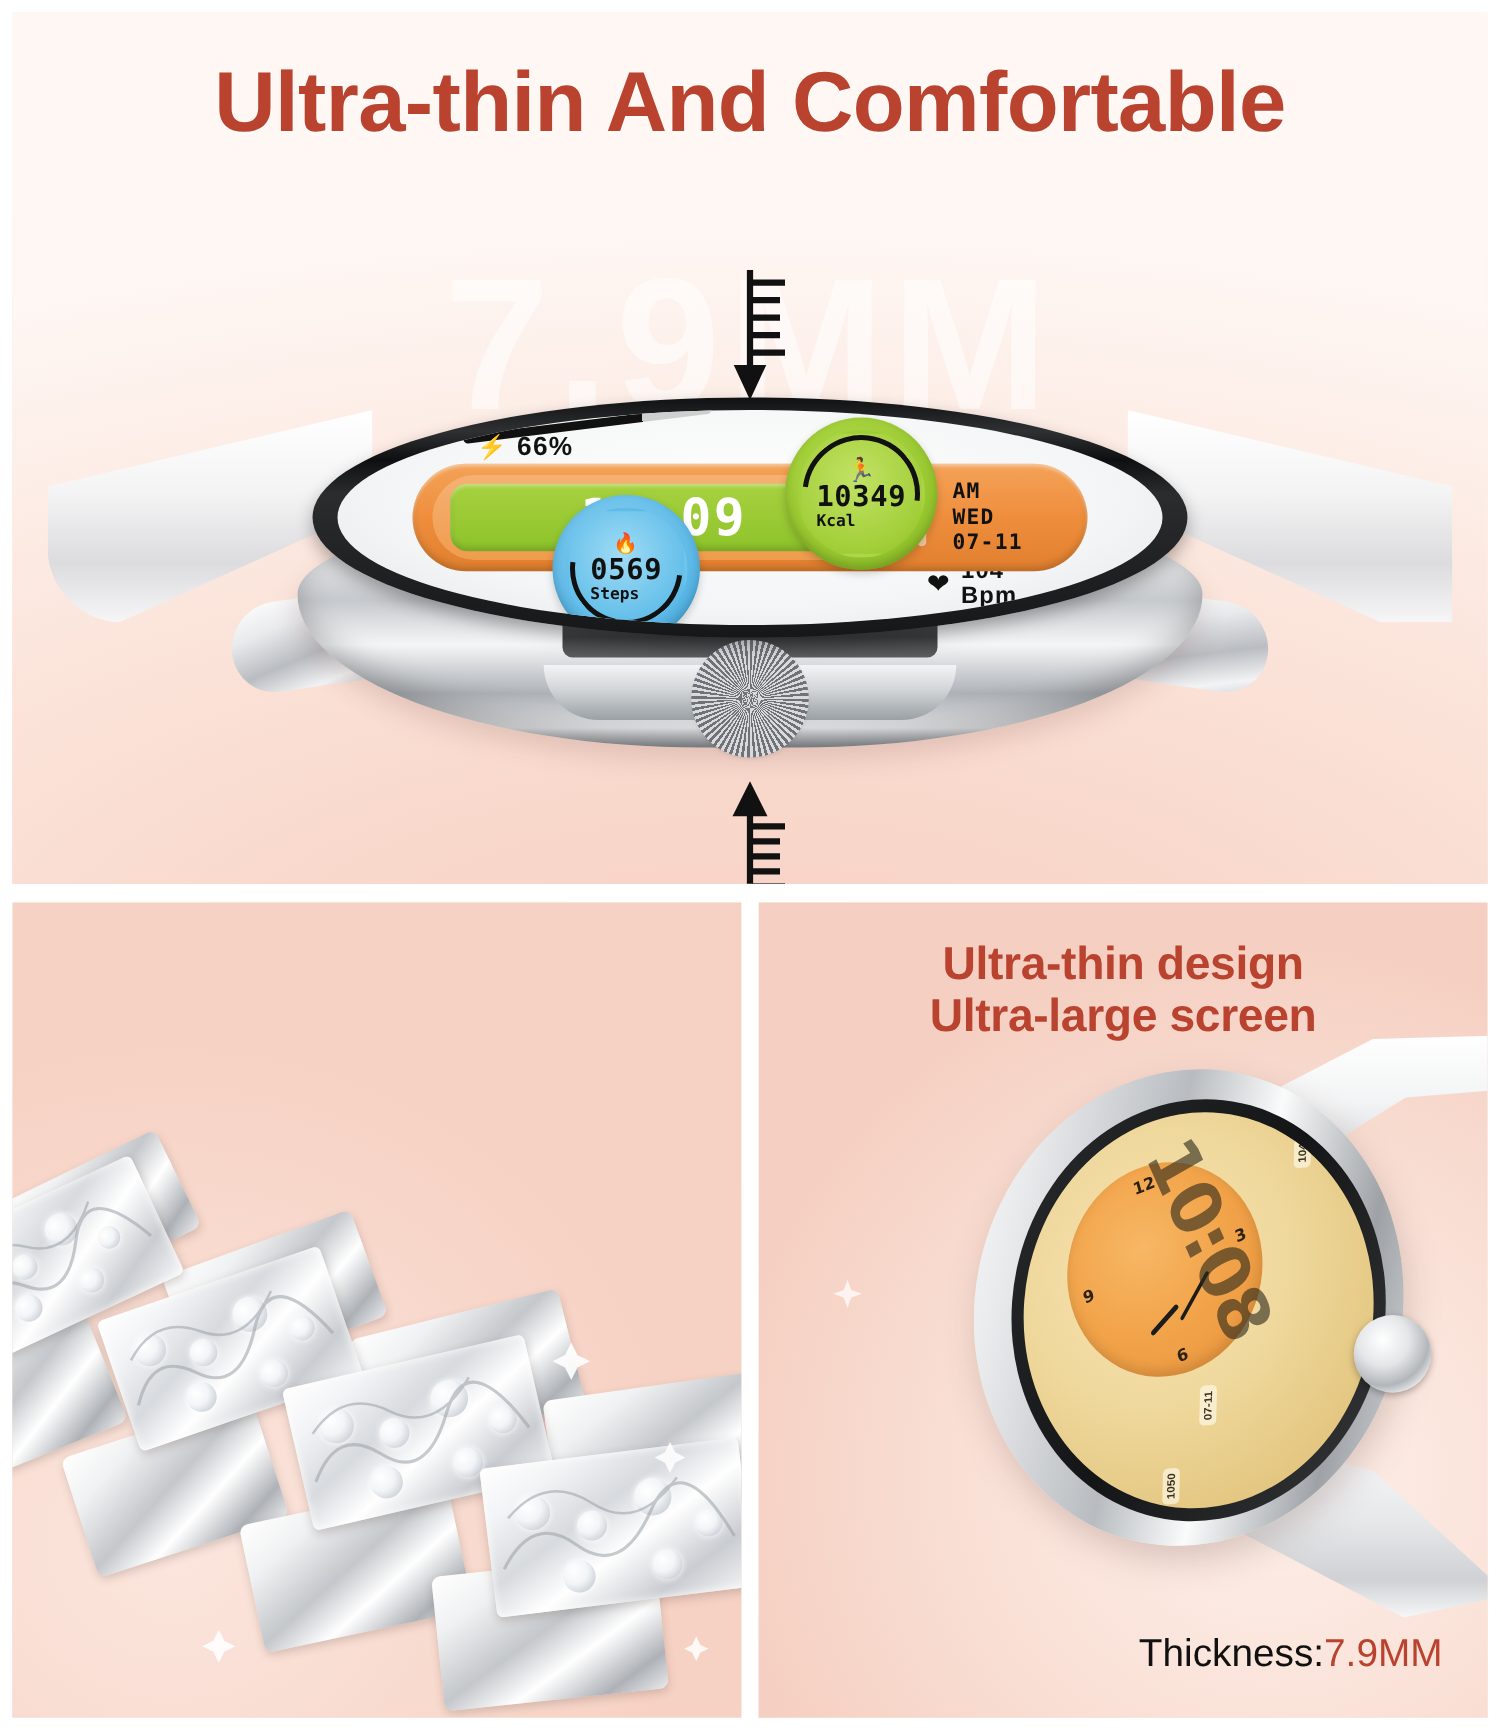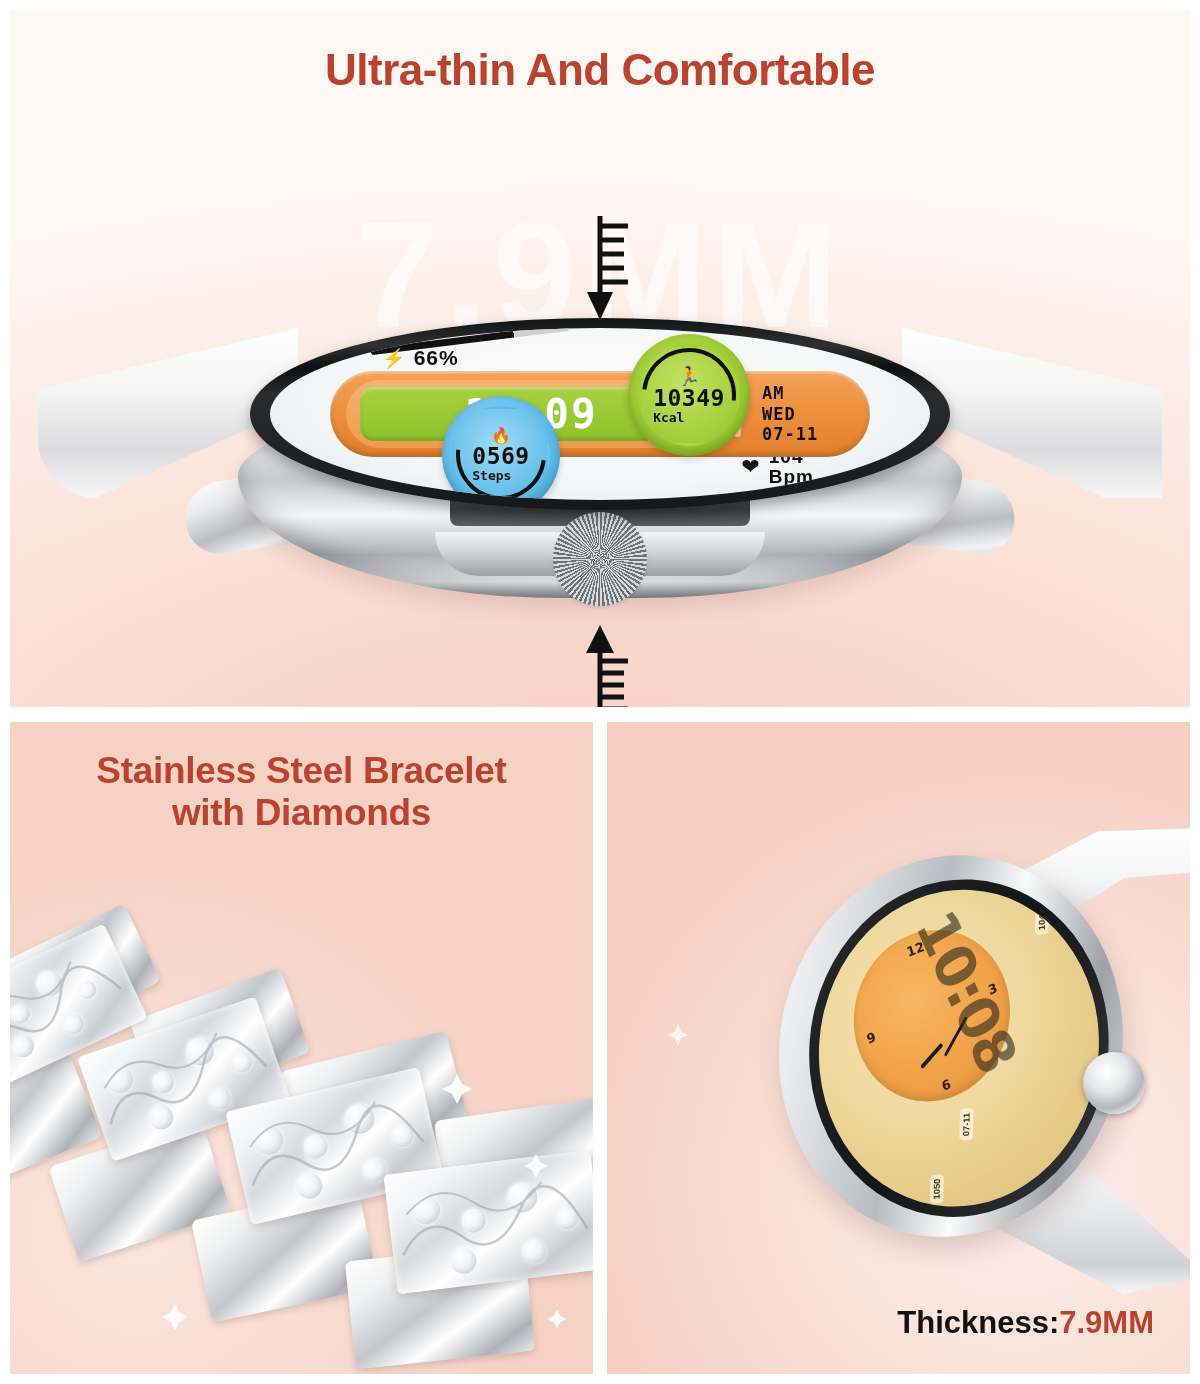--- a/index.html
+++ b/index.html
@@ -17,21 +17,21 @@
   
   .hero {
     position:absolute; left:10px; top:10px; width:1180px; height:697px;
     background:
       radial-gradient(120% 90% at 50% 115%, #f7cfc2 0%, #f9d9cd 32%, #fbe4da 58%, #fdefe9 82%, #fef7f4 100%),
       linear-gradient(180deg,#fdf4f0 0%, #fae1d7 55%, #f6cfc1 100%);
     overflow:hidden;
   }
   .hero-title {
     position:absolute; left:0; right:0; top:38px; text-align:center;
-    font-size:44px; font-weight:bold; letter-spacing:-0.5px;
+    font-size:68px; font-weight:bold; letter-spacing:-0.5px;
     color:#b9432f; line-height:1;
     text-shadow:0 2px 0 rgba(255,255,255,.35);
     white-space:nowrap;
   }
   .hero-sub {
     position:absolute; left:0; right:0; top:135px; text-align:center;
     font-size:30px; font-weight:400; color:#1a1a1a; line-height:1.15;
     white-space:nowrap;
   }
 
@@ -239,21 +239,21 @@
   }
   .panel-title {
     position:absolute; left:0; right:0; top:28px; text-align:center;
     font-size:37px; font-weight:bold; color:#b9432f; line-height:1.14;
     white-space:pre-line; letter-spacing:-0.3px;
   }
   .panel-title.left { text-align:center; }
 
   .thickness-note {
     position:absolute; right:36px; bottom:36px;
-    font-size:31px; font-weight:bold; line-height:1; color:#111;
+    font-size:31px; font-weight:normal; line-height:1; color:#111;
     white-space:nowrap;
     margin-left:12px;
   }
   .thickness-note .val { color:#b9432f; }
 
   
   .sparkle { position:absolute; pointer-events:none; }
   .sparkle svg { display:block; }
 
   
@@ -522,22 +522,20 @@
 
           </div>
         </div>
       </div>
     </div>
   </section>
 
   <div class="bottom">
 
     <section class="panel panel-bracelet">
-      <h2 class="panel-title left">Stainless Steel Bracelet
-with Diamonds</h2>
 
       <div class="bracelet">
 
         <div class="link" style="left:0px;  top:200px; width:150px; height:96px; transform:rotate(-22deg);"></div>
         <div class="link" style="left:120px; top:268px; width:160px; height:100px; transform:rotate(-18deg);"></div>
         <div class="link" style="left:260px; top:330px; width:170px; height:104px; transform:rotate(-12deg);"></div>
         <div class="link" style="left:410px; top:380px; width:180px; height:108px; transform:rotate(-6deg);"></div>
 
         <div class="link" style="left:60px;  top:60px;  width:150px; height:86px; transform:rotate(-26deg);"></div>
         <div class="link" style="left:200px; top:120px; width:160px; height:90px; transform:rotate(-20deg);"></div>
@@ -613,20 +611,22 @@
           </svg>
       </div>
       <div class="sparkle" style="left:536px; top:586px;">
         <svg width="22" height="22" viewBox="0 0 34 34">
             <polygon points="17,2 22,12 32,17 22,22 17,32 12,22 2,17 12,12" fill="#ffffff" opacity=".85"></polygon>
           </svg>
       </div>
     </section>
 
     <section class="panel panel-thin">
+      <h2 class="panel-title">Ultra-thin design
+Ultra-large screen</h2>
 
       <div class="goldwatch">
         <div class="gw-strap-top"></div>
         <div class="gw-strap-bot"></div>
 
         <div class="gw-case">
           <div class="gw-bezel">
             <div class="gw-face">
 
               <div class="gw-dial">

